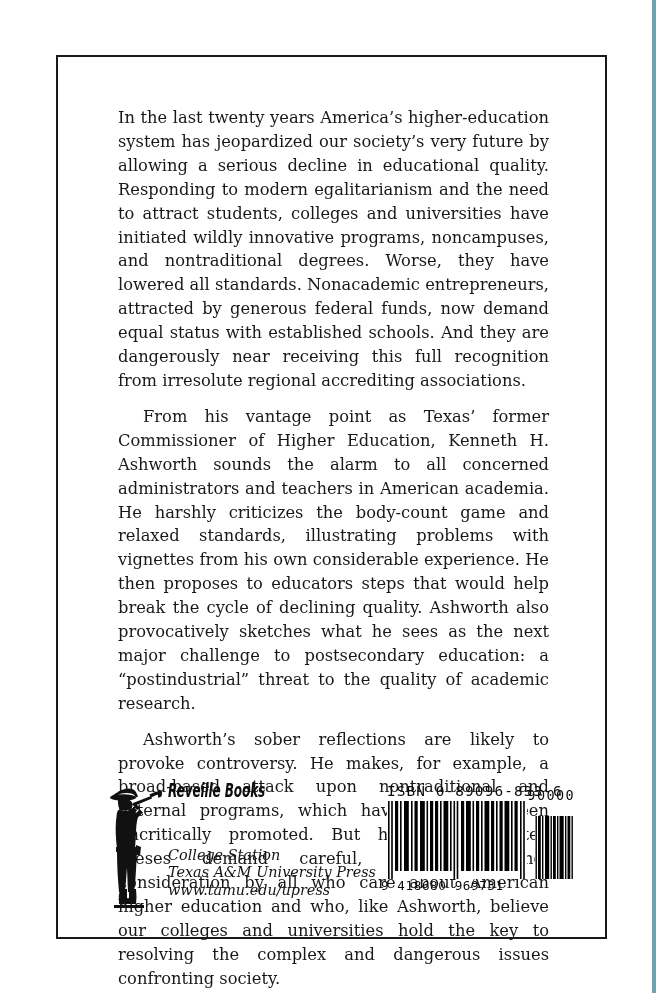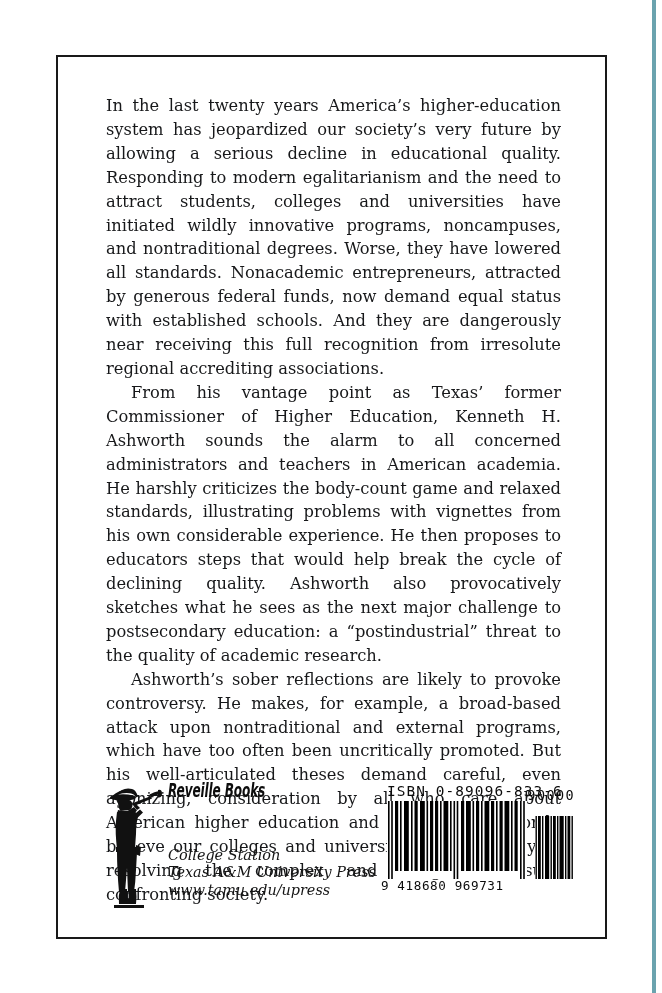--- a/index.html
+++ b/index.html
@@ -53,21 +53,21 @@
     width: 455px;
     color: #17181a;
     font-size: 16.3px;
     line-height: 23.9px;
     text-align: justify;
     text-justify: inter-word;
     -webkit-hyphens: none;
     hyphens: none;
   }
   #blurb p {
-    margin: 0;
+    margin: 12px;
     text-indent: 25px;
   }
   #blurb p.first {
     text-indent: 0;
   }
   #blurb p:last-child {
     text-align: justify;
   }
 
   

